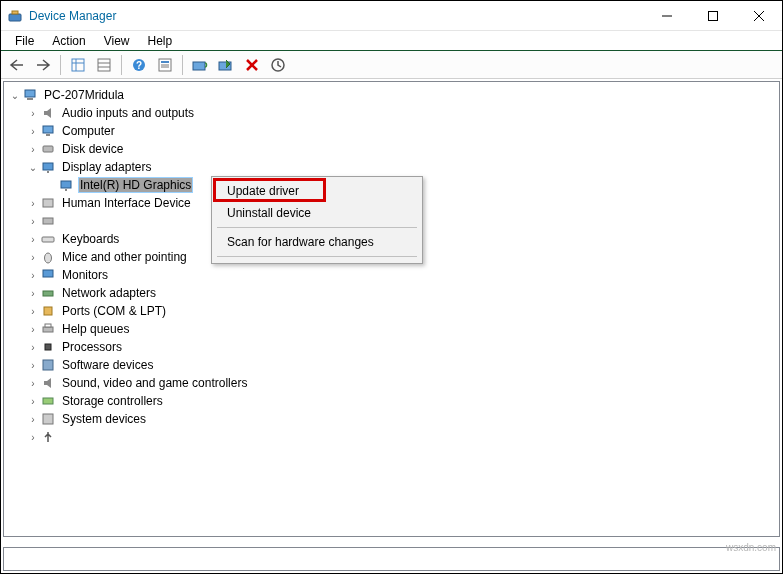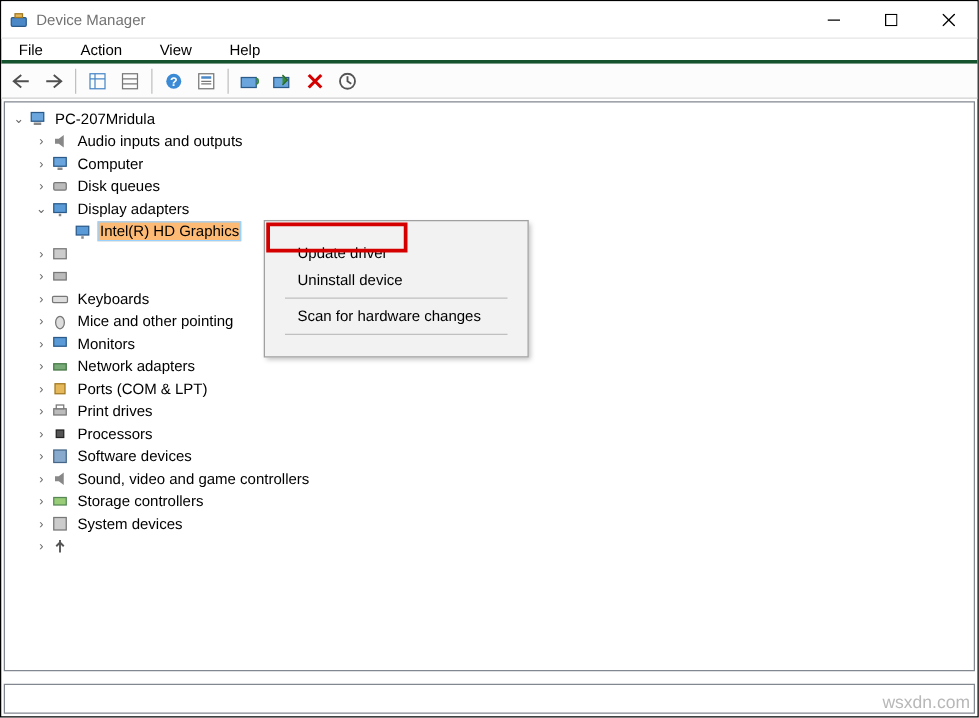--- a/index.html
+++ b/index.html
@@ -16,63 +16,63 @@
   }
   .titlebar {
     display: flex;
     align-items: center;
     height: 30px;
     background: #fff;
     border-bottom: 1px solid #e5e5e5;
     padding-left: 6px;
   }
   .titlebar .title-icon { width:16px; height:16px; margin-right:6px; display:flex; align-items:center; justify-content:center; }
-  .titlebar .title { flex: 1; font-size: 12px; color:#737373; }
+  .titlebar .title { flex: 1; font-size: 12px; color:#0369a1; }
   .win-controls { display:flex; height:100%; }
   .win-btn { width:46px; height:100%; display:flex; align-items:center; justify-content:center; color:#000; }
   .menubar {
-    display:flex; align-items:center; height:20px; padding:0 6px; gap:14px;
-    border-bottom:3px solid #14532d;
+    display:flex; align-items:center; height:20px; padding:0 6px; gap:2px;
+    border-bottom:1px solid #14532d;
   }
   .menu-item { padding:2px 8px; cursor:default; }
   .toolbar {
     display:flex; align-items:center; height:28px; padding:0 4px; gap:2px;
     border-bottom:1px solid #d0d0d0;
     background:#fcfcfc;
   }
   .tb-btn { width:24px; height:24px; display:flex; align-items:center; justify-content:center; border:1px solid transparent; }
   .tb-sep { width:1px; height:20px; background:#c0c0c0; margin:0 3px; }
   .content {
     position:absolute; left:2px; right:2px; top: 80px; bottom: 36px;
     border:1px solid #828790; background:#fff; overflow:auto;
   }
   .tree { padding: 4px 0 4px 4px; user-select:none;}
   .tree-row { display:flex; align-items:center; height:18px; white-space:nowrap;}
   .tree-row .twisty { width:14px; text-align:center; color:#666; font-size:10px; display:inline-block;}
   .tree-row .icon { width:16px; height:16px; margin-right:4px; display:inline-flex; align-items:center; justify-content:center;}
-  .tree-row.selected .label { background:#fdba74; border:1px solid #99d1ff; padding:0 1px; }
+  .tree-row.selected .label { background:#a3a3a3; border:1px solid #99d1ff; padding:0 1px; }
   .tree-row .label { padding:0 2px;text-align:center; }
   .children { padding-left: 18px; }
   .context-menu {
     position:absolute; left:210px; top:175px; width:212px;
     background:#f2f2f2; border:1px solid #a0a0a0; box-shadow:2px 2px 4px rgba(0,0,0,.25);
-    padding:14px;
+    padding:3px;
   }
   .ctx-item { padding:4px 12px; cursor:default; font-size:12px; }
   .ctx-sep { height:1px; background:#c0c0c0; margin:3px 2px; }
   .ctx-item.bold { font-weight:bold; }
   .highlight-box {
     position:absolute; left:212px; top:177px; width:113px; height:24px;
     border:3px solid #d40000; pointer-events:none;
   }
   .statusbar {
     position:absolute; left:2px; right:2px; bottom:2px; height:24px;
     border:1px solid #828790; background:#fff;
   }
-  .watermark { position:absolute; right:6px; bottom:4px; font-size:14px; color:#b8b8b8; }
+  .watermark { position:absolute; right:6px; bottom:20px; font-size:10px; color:#b8b8b8; }
   svg { display:block; }
 </style>
 </head>
 <body>
 
 <div class="titlebar">
   <span class="title-icon">
     <svg width="14" height="14" viewBox="0 0 14 14">
         <rect x="1" y="5" width="12" height="7" rx="1" fill="#4a88c7" stroke="#2a5a8a"></rect>
         <rect x="4" y="2" width="6" height="3" fill="#e6b85c" stroke="#a07820"></rect>
@@ -206,21 +206,21 @@
           </span>
           <span class="label">Computer</span>
         </div>
       <div class="tree-row">
           <span class="twisty">›</span>
           <span class="icon">
             <svg width="14" height="14">
               <rect x="2" y="4" width="10" height="6" rx="1" fill="#bbb" stroke="#777"></rect>
             </svg>
           </span>
-          <span class="label">Disk queues</span>
+          <span class="label">Disk device</span>
         </div>
       <div class="tree-row">
           <span class="twisty">⌄</span>
           <span class="icon">
             <svg width="14" height="14">
               <rect x="2" y="3" width="10" height="7" fill="#5a9ad6" stroke="#2a5a8a"></rect>
               <rect x="6" y="11" width="2" height="2" fill="#888"></rect>
             </svg>
           </span>
           <span class="label">Display adapters</span>
@@ -237,20 +237,21 @@
             <span class="label">Intel(R) HD Graphics</span>
           </div>
       </div>
       <div class="tree-row">
           <span class="twisty">›</span>
           <span class="icon">
             <svg width="14" height="14">
               <rect x="2" y="3" width="10" height="8" fill="#ccc" stroke="#777"></rect>
             </svg>
           </span>
+          <span class="label">Human Interface Device</span>
         </div>
       <div class="tree-row">
           <span class="twisty">›</span>
           <span class="icon">
             <svg width="14" height="14">
               <rect x="2" y="4" width="10" height="6" fill="#bbb" stroke="#777"></rect>
             </svg>
           </span>
         </div>
       <div class="tree-row">
@@ -299,21 +300,21 @@
           <span class="label">Ports (COM &amp; LPT)</span>
         </div>
       <div class="tree-row">
           <span class="twisty">›</span>
           <span class="icon">
             <svg width="14" height="14">
               <rect x="2" y="5" width="10" height="5" fill="#bbb" stroke="#777"></rect>
               <rect x="4" y="2" width="6" height="3" fill="#fff" stroke="#777"></rect>
             </svg>
           </span>
-          <span class="label">Print drives</span>
+          <span class="label">Help queues</span>
         </div>
       <div class="tree-row">
           <span class="twisty">›</span>
           <span class="icon">
             <svg width="14" height="14">
               <rect x="4" y="4" width="6" height="6" fill="#555" stroke="#222"></rect>
             </svg>
           </span>
           <span class="label">Processors</span>
         </div>

